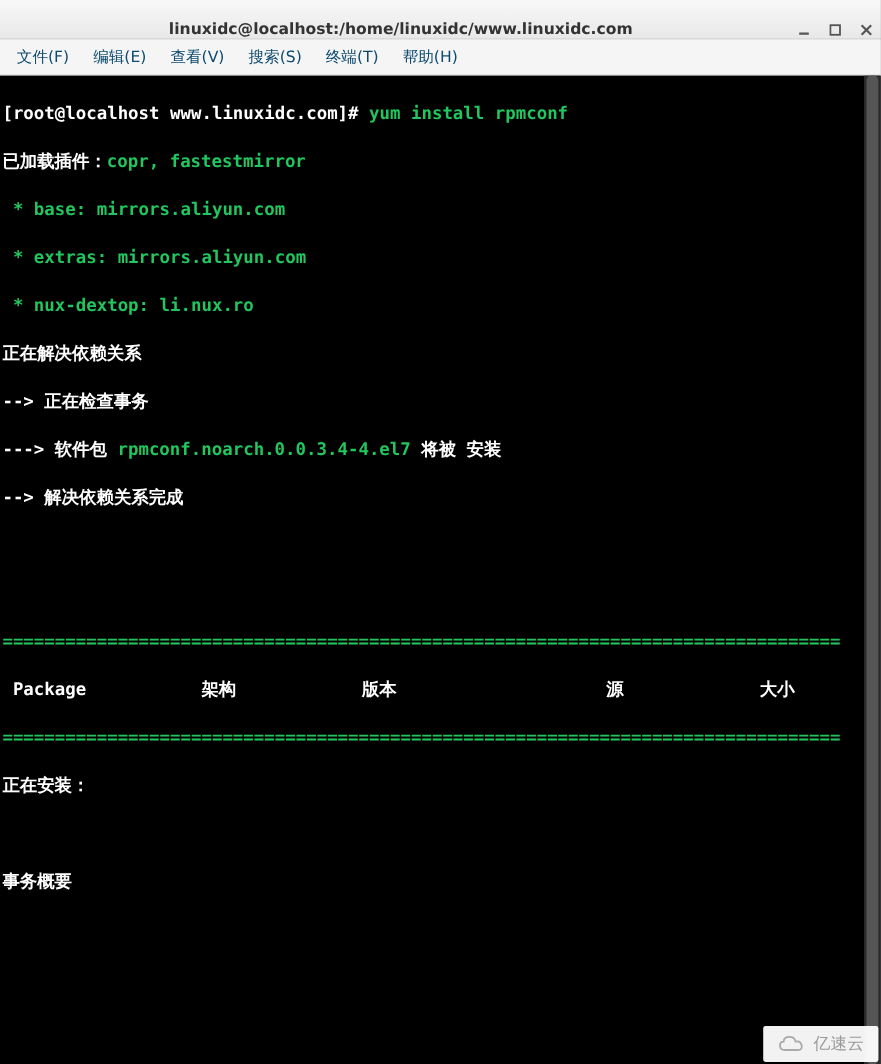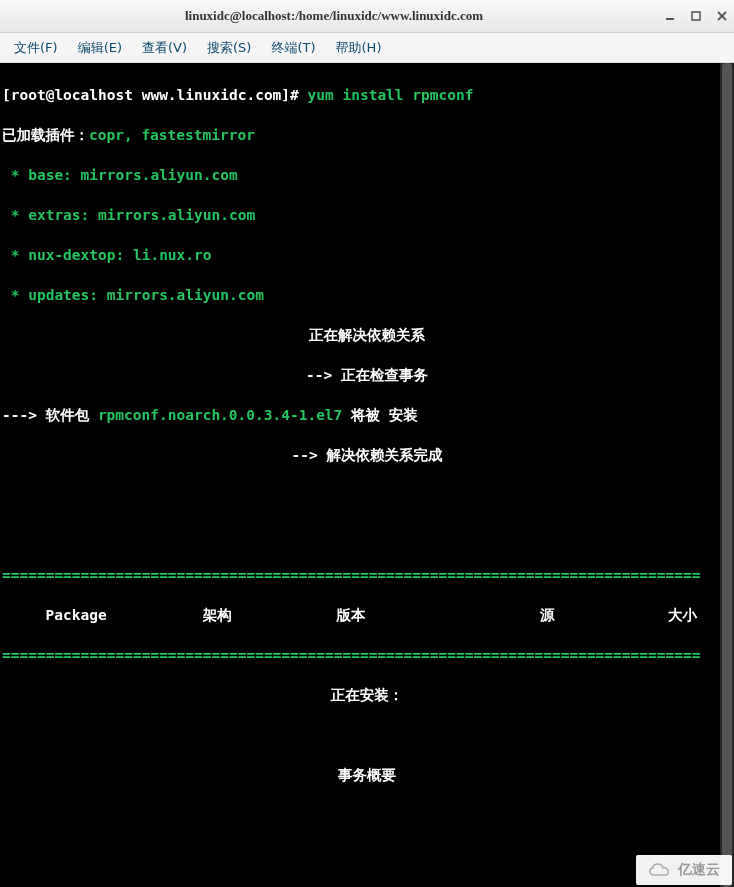--- a/index.html
+++ b/index.html
@@ -13,23 +13,22 @@
       width: 734px;
       height: 887px;
       overflow: hidden;
       position: relative;
     }
     .titlebar {
       height: 33px;
       background: linear-gradient(to bottom, #f8f8f8, #e8e8e8);
       border-bottom: 1px solid #ccc;
       display: flex;
-      align-items: center;
+      align-items: flex-end;
       padding: 0 5px;
-      font-family: Liberation Serif, serif;
     }
     .titlebar-title {
       flex: 1;
       text-align: center;
       font-size: 13px;
       font-weight: bold;
       color: #333;
     }
     .window-controls {
       display: flex;
@@ -73,21 +72,21 @@
     }
     .terminal-content {
       white-space: pre;
       overflow: hidden;
     }
     .tline {
       white-space: pre;
       height: 20px;
     }
     .g { color: #22c55e; }
-    .w { color: #ffffff; text-align: center; }
+    .w { color: #ffffff; }
     .scrollbar {
       position: absolute;
       right: 0;
       top: 0;
       width: 14px;
       height: 100%;
       background: #2a2a2a;
     }
     .scrollbar-thumb {
       position: absolute;
@@ -103,21 +102,20 @@
       right: 2px;
       bottom: 2px;
       background: rgba(255,255,255,0.95);
       color: #999;
       font-size: 14px;
       padding: 6px 12px;
       display: flex;
       align-items: center;
       gap: 6px;
       border-radius: 2px;
-      font-weight: bold;
     }
     .watermark-icon {
       display: inline-flex;
     }
   </style>
 </head>
 <body>
 
 <div class="titlebar">
   <div class="titlebar-title">linuxidc@localhost:/home/linuxidc/www.linuxidc.com</div>
@@ -150,24 +148,23 @@
   <div class="menubar-item">帮助(H)</div>
 </div>
 
 <div class="terminal">
   <div class="terminal-content">
 <div class="tline"><span class="w">[root@localhost www.linuxidc.com]# </span><span class="g">yum install rpmconf</span></div>
 <div class="tline"><span class="w">已加载插件：</span><span class="g">copr, fastestmirror</span></div>
 <div class="tline g"> * base: mirrors.aliyun.com</div>
 <div class="tline g"> * extras: mirrors.aliyun.com</div>
 <div class="tline g"> * nux-dextop: li.nux.ro</div>
-<div class="tline g"> * updates: mirrors.aliyun.com</div>
 <div class="tline w">正在解决依赖关系</div>
 <div class="tline w">--&gt; 正在检查事务</div>
-<div class="tline"><span class="w">---&gt; 软件包 </span><span class="g">rpmconf.noarch.0.0.3.4-1.el7</span><span class="w"> 将被 安装</span></div>
+<div class="tline"><span class="w">---&gt; 软件包 </span><span class="g">rpmconf.noarch.0.0.3.4-4.el7</span><span class="w"> 将被 安装</span></div>
 <div class="tline w">--&gt; 解决依赖关系完成</div>
 <div class="tline"></div>
 <div class="tline"></div>
 <div class="tline g">================================================================================</div>
 <div class="tline w"> Package           架构            版本                    源             大小</div>
 <div class="tline g">================================================================================</div>
 <div class="tline w">正在安装：</div>
 <div class="tline"></div>
 <div class="tline w">事务概要</div>
 

